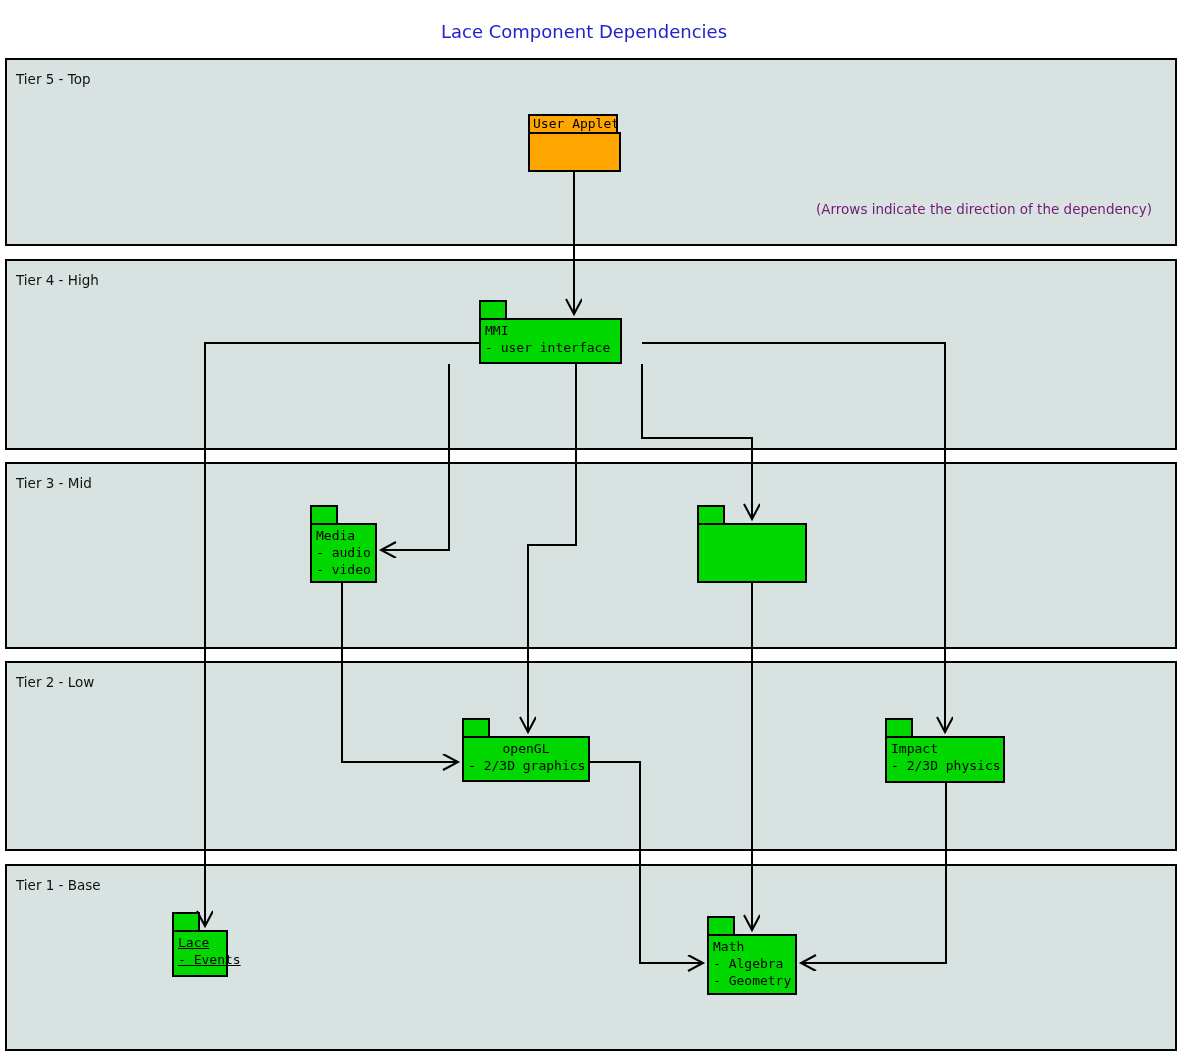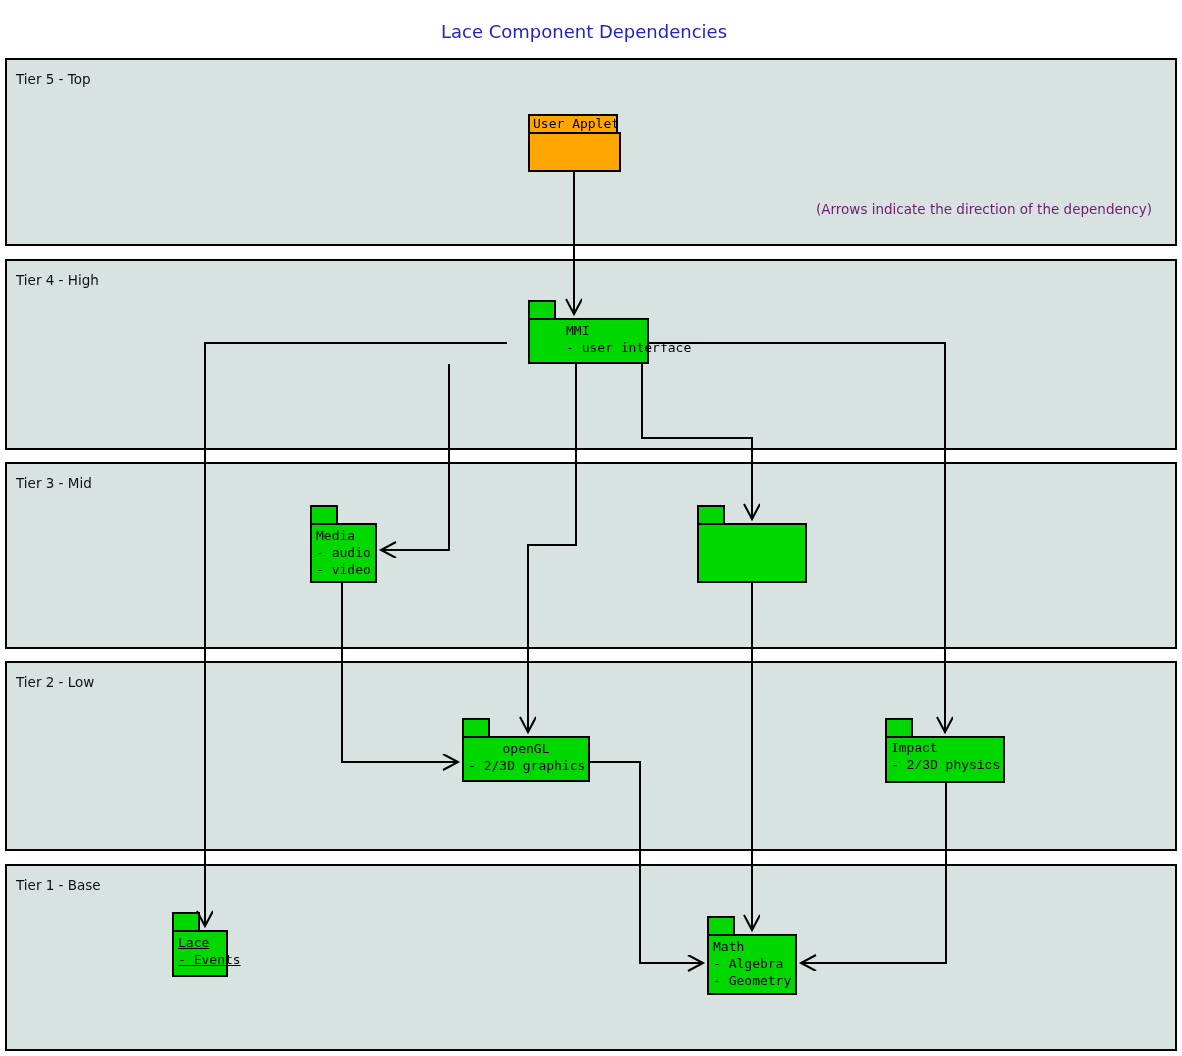--- a/index.html
+++ b/index.html
@@ -66,21 +66,21 @@
     <polyline class="edge" points="752,583 752,930"></polyline>
     <polyline class="edge" points="946,783 946,963 801,963"></polyline>
   </svg>
 
   <div class="pkg orange" style="left:528px;top:132px;width:93px;height:40px;">
     <div class="tab" style="width:90px;">
       <div class="tab-label">User Applet</div>
     </div>
   </div>
 
-  <div class="pkg green" style="left:528px;top:318px;width:121px;height:46px;padding-left:32px;">
+  <div class="pkg green" style="left:479px;top:318px;width:143px;height:46px;">
     <div class="tab" style="width:28px;"></div>
     <div class="pkg-text">
       <div>MMI</div>
       <div>- user interface</div>
     </div>
   </div>
 
   <div class="pkg green" style="left:310px;top:523px;width:67px;height:60px;">
     <div class="tab" style="width:28px;"></div>
     <div class="pkg-text">
@@ -95,21 +95,21 @@
   </div>
 
   <div class="pkg green" style="left:462px;top:736px;width:128px;height:46px;text-align:center;">
     <div class="tab" style="width:28px;"></div>
     <div class="pkg-text">
       <div>openGL</div>
       <div>- 2/3D graphics</div>
     </div>
   </div>
 
-  <div class="pkg green" style="left:885px;top:736px;width:120px;height:47px;font-family:Liberation Mono, monospace;">
+  <div class="pkg green" style="left:885px;top:736px;width:120px;height:47px;">
     <div class="tab" style="width:28px;"></div>
     <div class="pkg-text">
       <div>Impact</div>
       <div>- 2/3D physics</div>
     </div>
   </div>
 
   <div class="pkg green" style="left:172px;top:930px;width:56px;height:47px;text-decoration:underline;">
     <div class="tab" style="width:28px;"></div>
     <div class="pkg-text">

